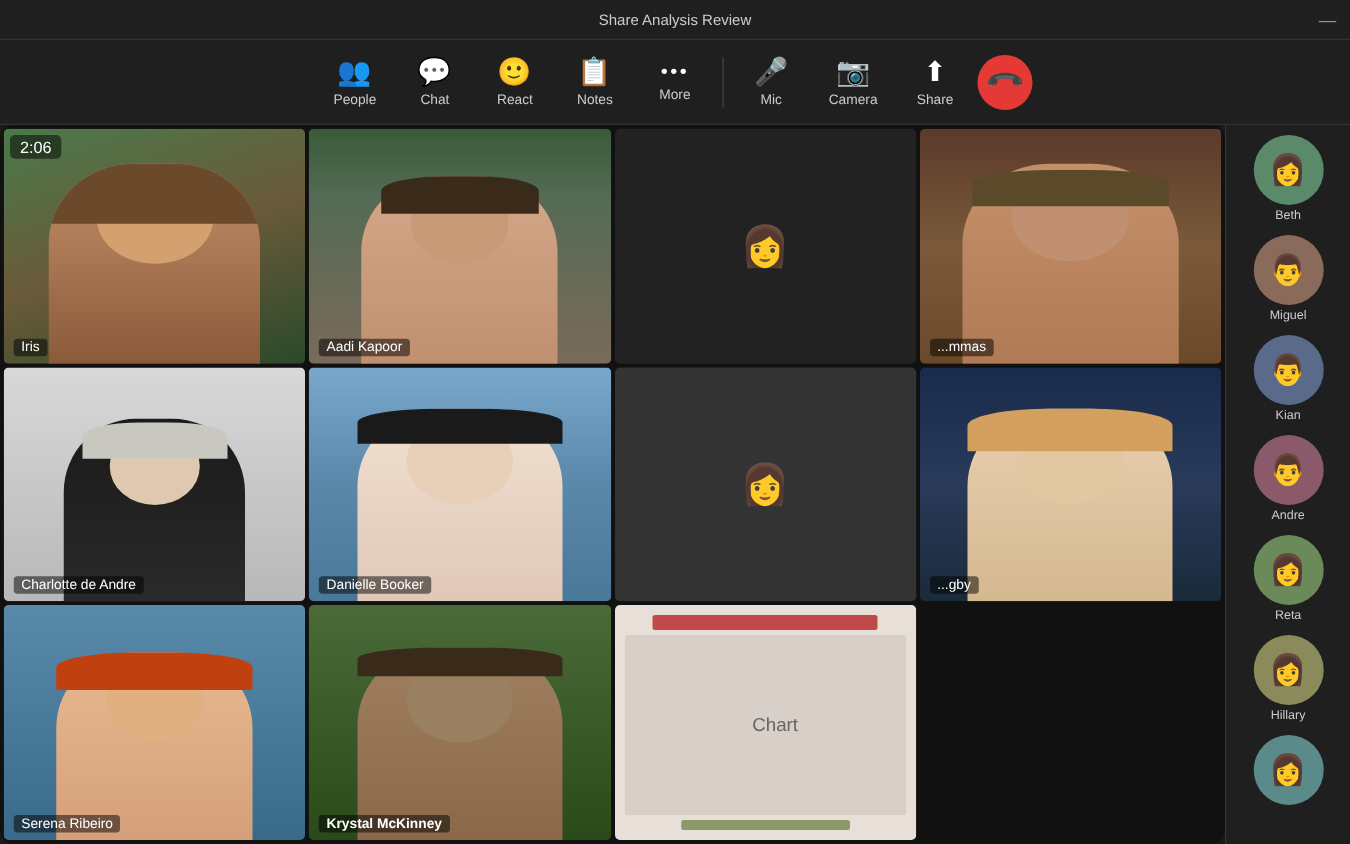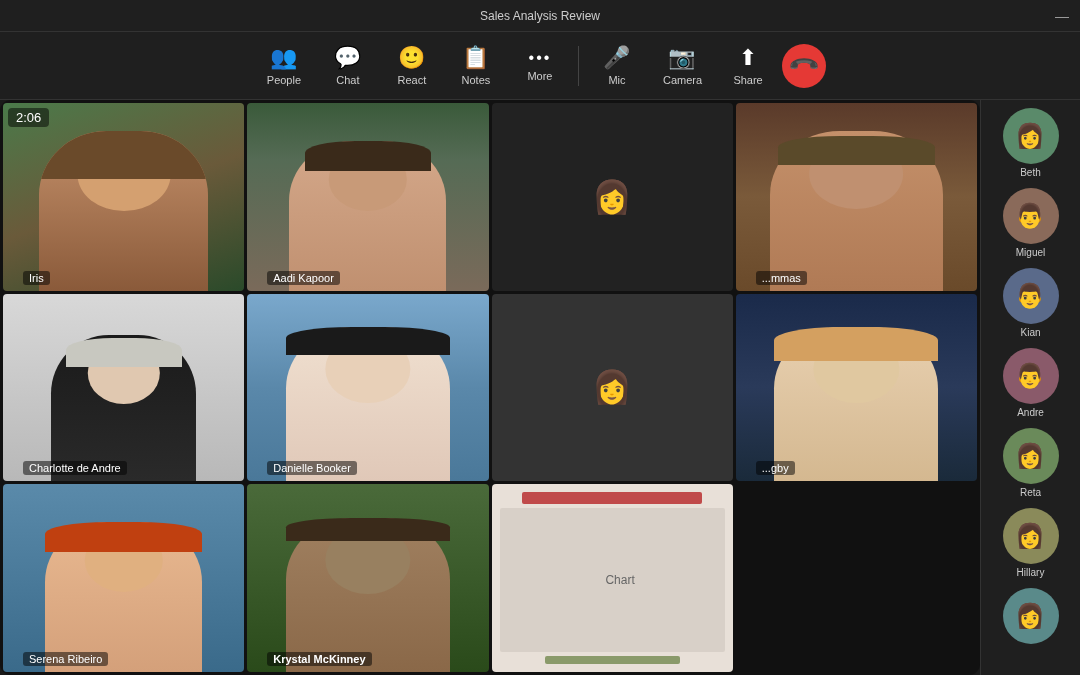--- a/index.html
+++ b/index.html
@@ -117,21 +117,21 @@
     .video-cell {
       position: relative;
       background: #2a2a2a;
       overflow: hidden;
       border-radius: 4px;
     }
 
     .video-name {
       position: absolute;
       bottom: 6px;
-      left: 20px;
+      left: 8px;
       font-size: 11px;
       color: #fff;
       background: rgba(0,0,0,0.5);
       padding: 1px 6px;
       border-radius: 3px;
       white-space: nowrap;
     }
 
     
     .sidebar {
@@ -204,21 +204,21 @@
       background: rgba(0,0,0,0.5);
       padding: 2px 8px;
       border-radius: 4px;
       z-index: 10;
     }
   </style>
 </head>
 <body>
 
 <div class="title-bar">
-  <span class="title-bar-title">Sales Analysis Review</span>
+  <span class="title-bar-title">Share Analysis Review</span>
   <div class="title-bar-controls">
     <span class="window-btn">—</span>
   </div>
 </div>
 
 <div class="toolbar">
   <div class="toolbar-item">
     <span class="toolbar-icon">👥</span>
     <span class="toolbar-label">People</span>
   </div>
@@ -351,21 +351,21 @@
           <div style="position:absolute;top:5%;left:50%;transform:translateX(-50%);width:52%;height:44%;background:#988060;border-radius:50%;"></div>
           <div style="position:absolute;top:0;left:0;width:100%;height:15%;background:#3a2a1a;border-radius:40% 40% 0 0;"></div>
         </div>
       </div>
       <div class="video-name">Krystal McKinney</div>
     </div>
 
     <div class="video-cell cell-12">
       <div style="width:100%;height:100%;background:#e8e0d8; padding:8px; display:flex; flex-direction:column; gap:4px;">
         <div style="height:12px; background:#c04a4a; border-radius:2px; width:80%; margin: 0 auto;"></div>
-        <div style="flex:1; background:#d8d0c8; border-radius:2px; display:flex; align-items:center; justify-content:center; font-size:12px; color:#666;padding-left:16px;">Chart</div>
+        <div style="flex:1; background:#d8d0c8; border-radius:2px; display:flex; align-items:center; justify-content:center; font-size:15px; color:#666;padding-left:16px;">Chart</div>
         <div style="height:8px; background:#8a9a6a; border-radius:2px; width:60%; margin:0 auto;"></div>
       </div>
     </div>
 
   </div>
 
   <div class="sidebar">
     <div class="sidebar-participant">
       <div class="sidebar-avatar av-1">
         <span style="font-size:24px;">👩</span>

